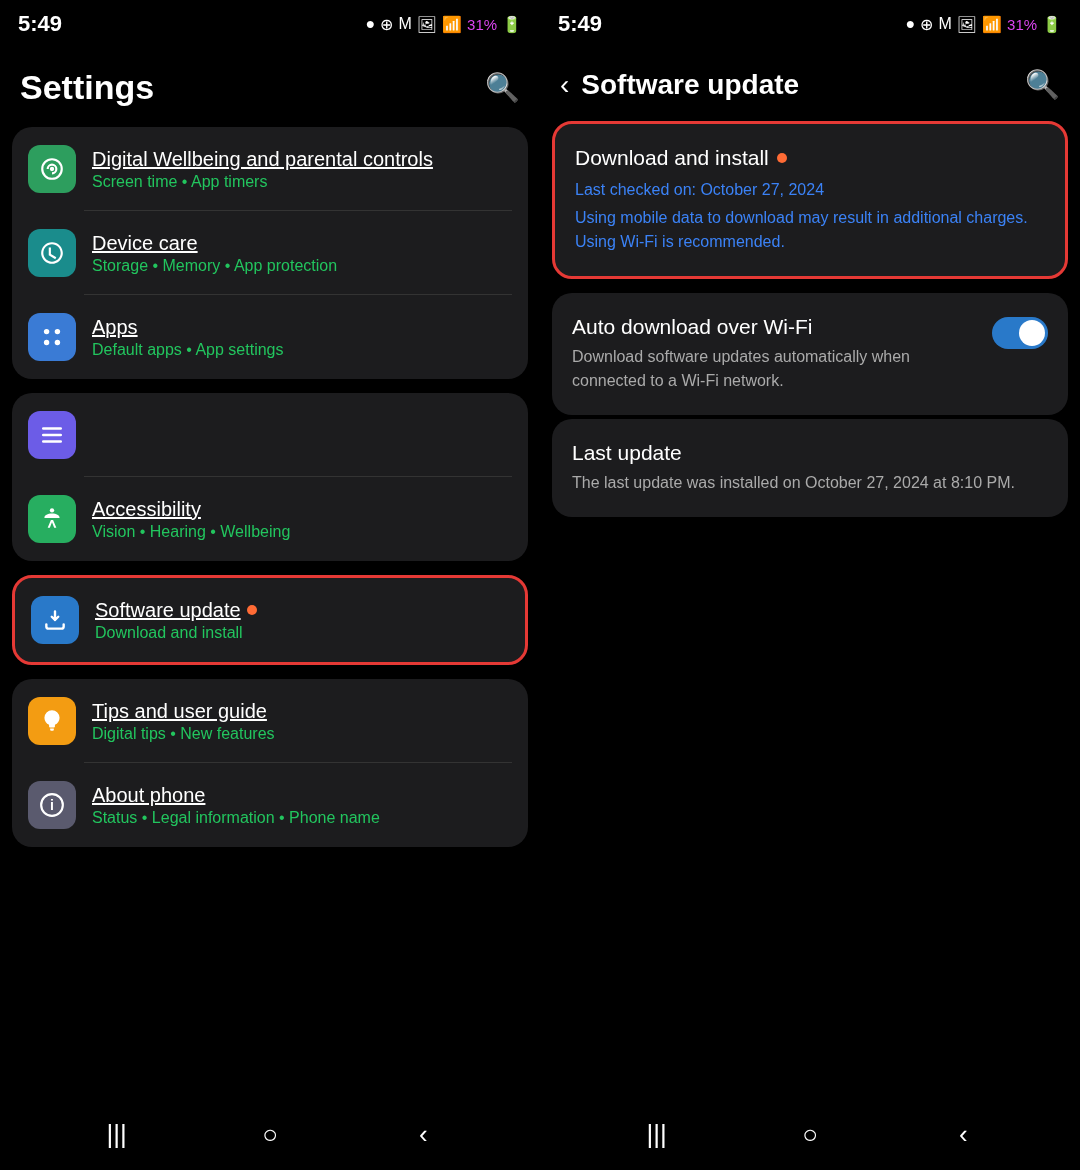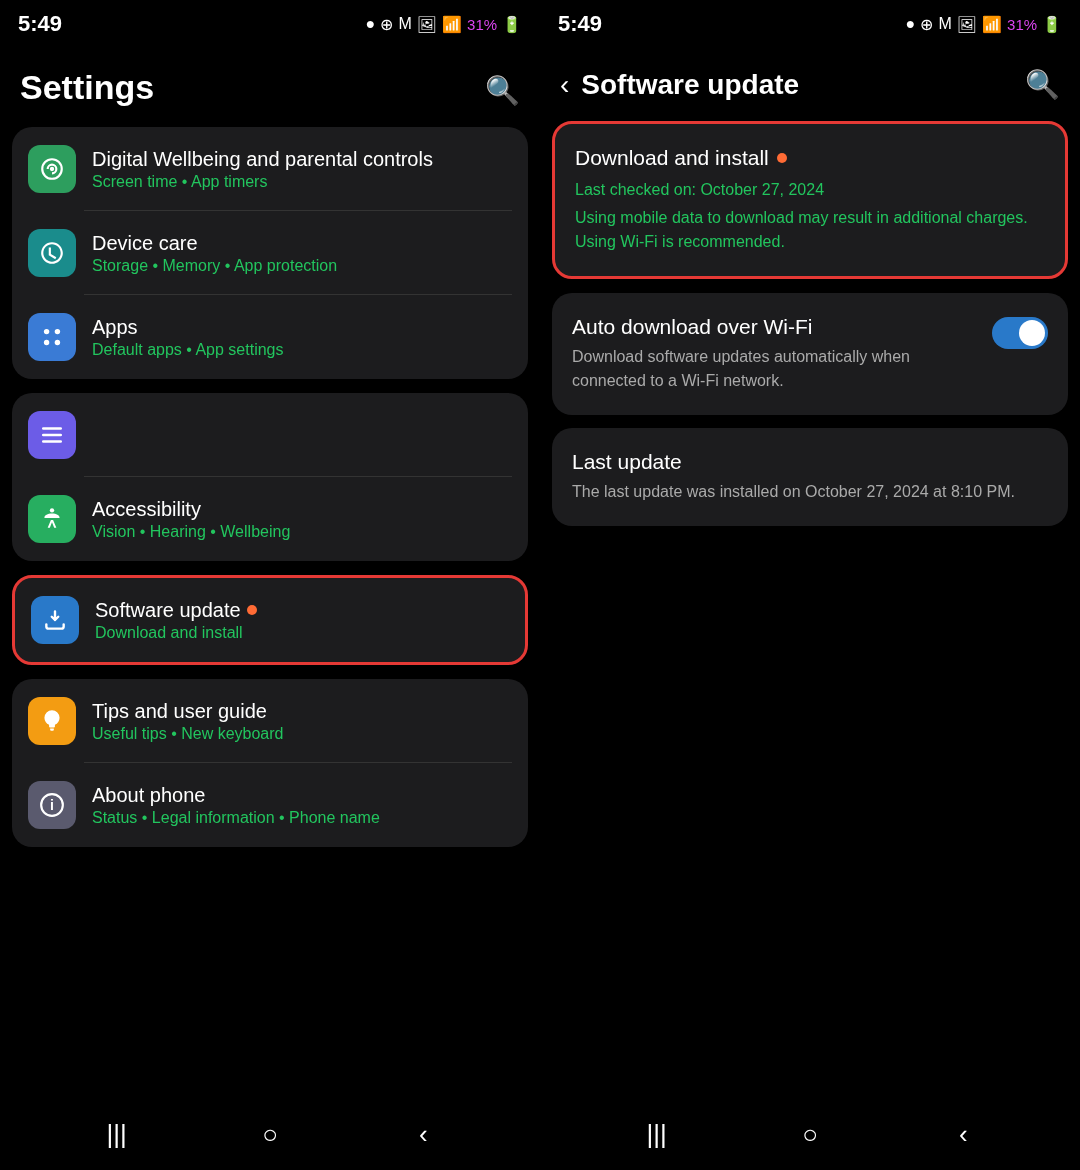--- a/index.html
+++ b/index.html
@@ -58,21 +58,21 @@
     .left-panel {
       width: 540px;
       background: #000;
       display: flex;
       flex-direction: column;
       padding: 10px 12px;
     }
 
     .panel-header {
       display: flex;
-      align-items: flex-end;
+      align-items: center;
       justify-content: space-between;
       padding: 10px 8px 20px 8px;
     }
     .panel-title {
       color: #fff;
       font-size: 34px;
       font-weight: 700;
     }
     .header-icon {
       color: #fff;
@@ -127,20 +127,21 @@
     .settings-text {
       flex: 1;
     }
     .settings-name {
       color: #fff;
       font-size: 20px;
       font-weight: 500;
       display: flex;
       align-items: center;
       gap: 6px;
+      text-decoration: underline;
     }
     .settings-sub {
       color: #22c55e;
       font-size: 16px;
       margin-top: 2px;
     }
     .notification-dot {
       width: 10px;
       height: 10px;
       background: #ff6b35;
@@ -196,31 +197,31 @@
     .update-item-title {
       color: #fff;
       font-size: 21px;
       font-weight: 500;
       display: flex;
       align-items: center;
       gap: 8px;
       margin-bottom: 8px;
     }
     .update-item-desc {
-      color: #22c55e;
+      color: #3b82f6;
       font-size: 16px;
       line-height: 1.5;
     }
 
     
     .update-card {
       background: #1c1c1e;
       border-radius: 20px;
       padding: 22px 20px;
-      margin-bottom: 13px;
+      margin-bottom: 4px;
     }
     .update-card-header {
       display: flex;
       align-items: flex-start;
       justify-content: space-between;
     }
     .update-card-title {
       color: #fff;
       font-size: 21px;
       font-weight: 500;
@@ -397,21 +398,21 @@
 
     <div class="settings-card">
       <div class="settings-item">
         <div class="settings-icon icon-yellow">
           <svg width="26" height="26" viewBox="0 0 24 24" fill="white">
               <path d="M12 2a7 7 0 017 7c0 2.9-1.8 5.4-4.3 6.5V17a1 1 0 01-1 1h-3.4a1 1 0 01-1-1v-1.5C6.8 14.4 5 11.9 5 9a7 7 0 017-7zm-1.7 17h3.4v1a1 1 0 01-1 1h-1.4a1 1 0 01-1-1v-1z" fill="white"></path>
             </svg>
         </div>
         <div class="settings-text">
           <div class="settings-name">Tips and user guide</div>
-          <div class="settings-sub">Useful tips  •  New keyboard</div>
+          <div class="settings-sub">Digital tips  •  New features</div>
         </div>
       </div>
       <div class="settings-item">
         <div class="settings-icon icon-gray">
           <svg width="26" height="26" viewBox="0 0 24 24" fill="white">
               <circle cx="12" cy="12" r="10" stroke="white" stroke-width="2" fill="none"></circle>
               <text x="12" y="17" text-anchor="middle" fill="white" font-size="13" font-weight="bold">i</text>
             </svg>
         </div>
         <div class="settings-text">

